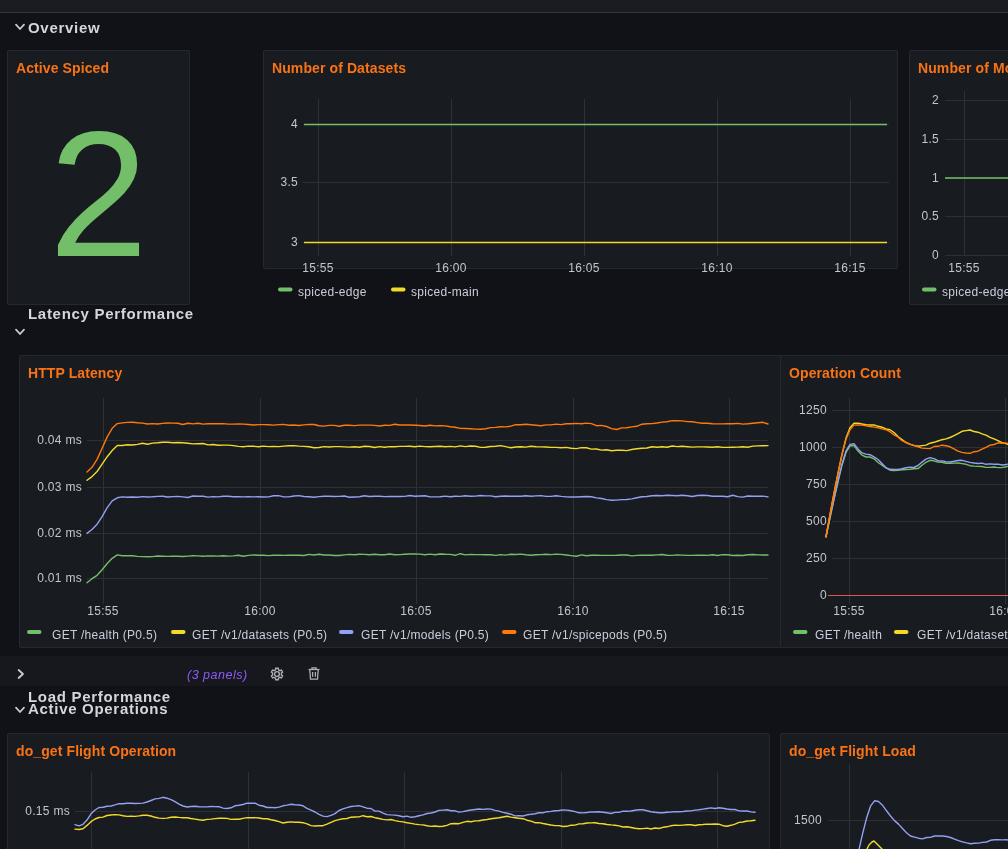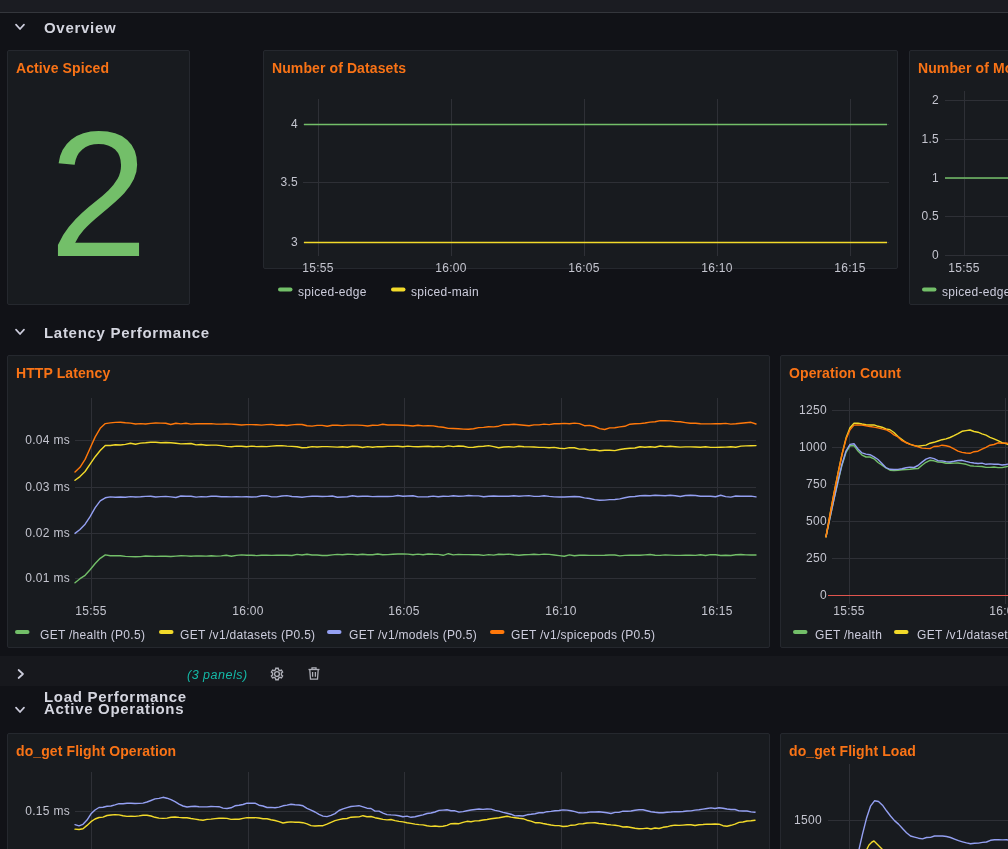--- a/index.html
+++ b/index.html
@@ -1,36 +1,36 @@
 <!DOCTYPE html>
 <html><head><meta charset="utf-8"><style>
 * { margin:0; padding:0; box-sizing:border-box; }
 html,body { width:1008px; height:849px; background:#111217; overflow:hidden;
   font-family:"Liberation Sans",sans-serif; position:relative; }
 .panel { position:absolute; background:#181b1f; border:1px solid #25282e; border-radius:2px; }
 .ptitle { position:absolute; font-size:14px; font-weight:600; color:#f97316; letter-spacing:.1px; white-space:nowrap; }
-.rowhdr { position:absolute; font-size:15px; font-weight:700; color:#d4d5df; letter-spacing:.7px; white-space:nowrap;margin-left:16px; }
+.rowhdr { position:absolute; font-size:15px; font-weight:700; color:#d4d5df; letter-spacing:.7px; white-space:nowrap; }
 svg text { font-family:"Liberation Sans",sans-serif; letter-spacing:.3px; }
 </style></head>
 <body>
 <div style="position:absolute;left:0;top:0;width:1008px;height:13px;background:#1b1c22;border-bottom:1px solid #34363c"></div>
 <svg width="12" height="12" viewBox="0 0 12 12" style="position:absolute;left:14px;top:21px">
     <path d="M2 3.6l4 4.4 4-4.4" stroke="#ccccdc" stroke-width="1.7" fill="none" stroke-linecap="round" stroke-linejoin="round"></path>
   </svg>
 <div class="rowhdr" style="left:28px;top:19px">Overview</div>
 <svg width="12" height="12" viewBox="0 0 12 12" style="position:absolute;left:14px;top:326px">
     <path d="M2 3.6l4 4.4 4-4.4" stroke="#ccccdc" stroke-width="1.7" fill="none" stroke-linecap="round" stroke-linejoin="round"></path>
   </svg>
-<div class="rowhdr" style="left:28px;top:324px">Latency Performance</div>
+<div class="rowhdr" style="left:28px;top:305px">Latency Performance</div>
 <div style="position:absolute;left:0;top:656px;width:1008px;height:30px;background:#17181d"></div>
 <svg width="12" height="12" viewBox="0 0 12 12" style="position:absolute;left:15px;top:668px">
     <path d="M3.6 2l4.4 4-4.4 4" stroke="#ccccdc" stroke-width="1.7" fill="none" stroke-linecap="round" stroke-linejoin="round"></path>
   </svg>
 <div class="rowhdr" style="left:28px;top:688px">Load Performance</div>
-<div style="position:absolute;left:187px;top:668px;font-size:12.5px;font-style:italic;letter-spacing:.5px;color:#14b8a6">(3 panels)</div>
+<div style="position:absolute;left:187px;top:668px;font-size:12.5px;font-style:italic;letter-spacing:.5px;color:#8b5cf6">(3 panels)</div>
 <svg width="16" height="16" viewBox="0 0 16 16" style="position:absolute;left:269px;top:666px">
     <path fill="none" stroke="#aeafb8" stroke-width="1.4" d="M8 5.6a2.4 2.4 0 1 0 0 4.8 2.4 2.4 0 0 0 0-4.8z"></path>
     <path fill="none" stroke="#aeafb8" stroke-width="1.4" d="M6.8 2.2h2.4l.3 1.6 1.4.8 1.5-.6 1.2 2-1.2 1.1v1.8l1.2 1.1-1.2 2-1.5-.6-1.4.8-.3 1.6H6.8l-.3-1.6-1.4-.8-1.5.6-1.2-2 1.2-1.1V7.1L2.4 6l1.2-2 1.5.6 1.4-.8z"></path>
   </svg>
 <svg width="14" height="15" viewBox="0 0 14 15" style="position:absolute;left:307px;top:666px">
     <g fill="none" stroke="#aeafb8" stroke-width="1.3">
       <path d="M1.5 3.5h11"></path>
       <path d="M5 3.2V1.8h4v1.4"></path>
       <path d="M2.8 3.8l.7 9.4h7l.7-9.4"></path>
       <path d="M5.6 6v4.8M8.4 6v4.8"></path>
@@ -84,21 +84,21 @@
       <text x="29" y="92" text-anchor="end" font-size="12" fill="#c4c5cf" font-weight="400">1.5</text>
       <text x="29" y="131" text-anchor="end" font-size="12" fill="#c4c5cf" font-weight="400">1</text>
       <text x="29" y="169" text-anchor="end" font-size="12" fill="#c4c5cf" font-weight="400">0.5</text>
       <text x="29" y="208" text-anchor="end" font-size="12" fill="#c4c5cf" font-weight="400">0</text>
       <text x="54" y="221" text-anchor="middle" font-size="12" fill="#c4c5cf" font-weight="400">15:55</text>
       <line x1="35" y1="127" x2="280" y2="127" stroke="#73BF69" stroke-width="1.4"></line>
       <rect x="12" y="236.5" width="14.5" height="4" rx="2" fill="#73BF69"></rect>
       <text x="32" y="245.0" text-anchor="start" font-size="12" fill="#ccccdc" font-weight="400">spiced-edge</text>
     </svg>
   </div>
-<div class="panel" style="left:7px;top:355px;width:763px;height:293px">
+<div class="panel" style="left:19px;top:355px;width:763px;height:293px">
     <div class="ptitle" style="left:8px;top:9px">HTTP Latency</div>
     <svg width="763" height="293" style="position:absolute;left:0;top:0">
       <line x1="67" y1="84.5" x2="748" y2="84.5" stroke="#2e3036" stroke-width="1"></line>
       <line x1="67" y1="131.5" x2="748" y2="131.5" stroke="#2e3036" stroke-width="1"></line>
       <line x1="67" y1="177.5" x2="748" y2="177.5" stroke="#2e3036" stroke-width="1"></line>
       <line x1="67" y1="222.5" x2="748" y2="222.5" stroke="#2e3036" stroke-width="1"></line>
       <line x1="83.5" y1="42" x2="83.5" y2="248" stroke="#2e3036" stroke-width="1"></line>
       <line x1="240.5" y1="42" x2="240.5" y2="248" stroke="#2e3036" stroke-width="1"></line>
       <line x1="396.5" y1="42" x2="396.5" y2="248" stroke="#2e3036" stroke-width="1"></line>
       <line x1="553.5" y1="42" x2="553.5" y2="248" stroke="#2e3036" stroke-width="1"></line>

